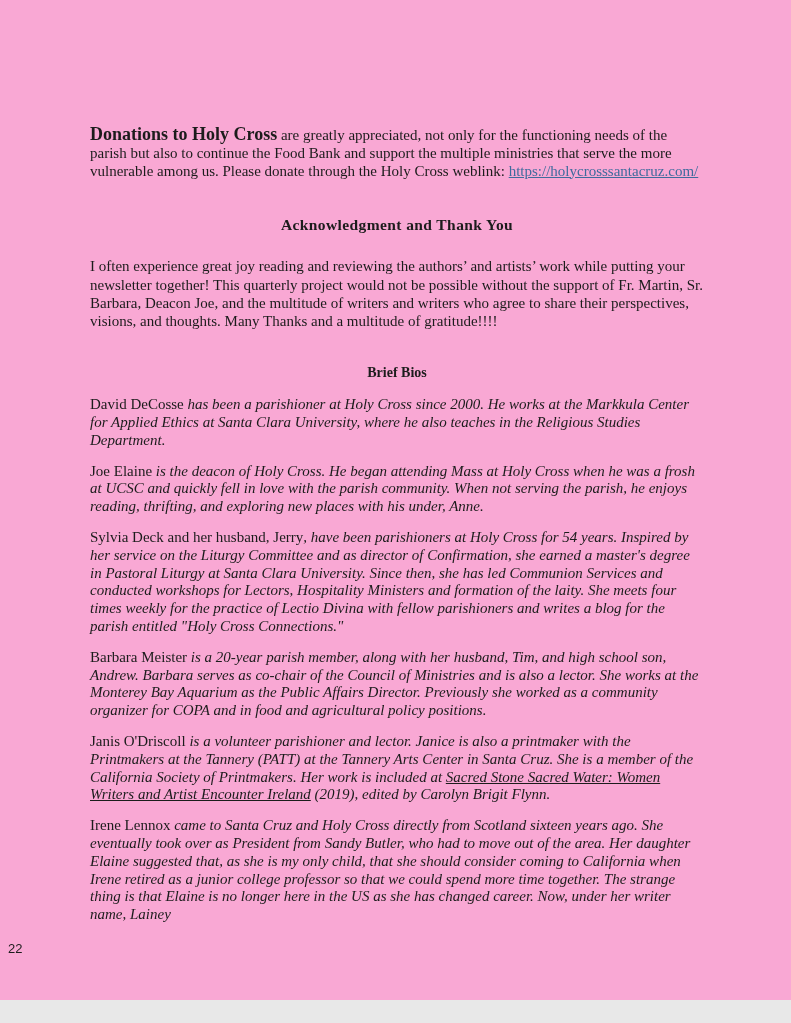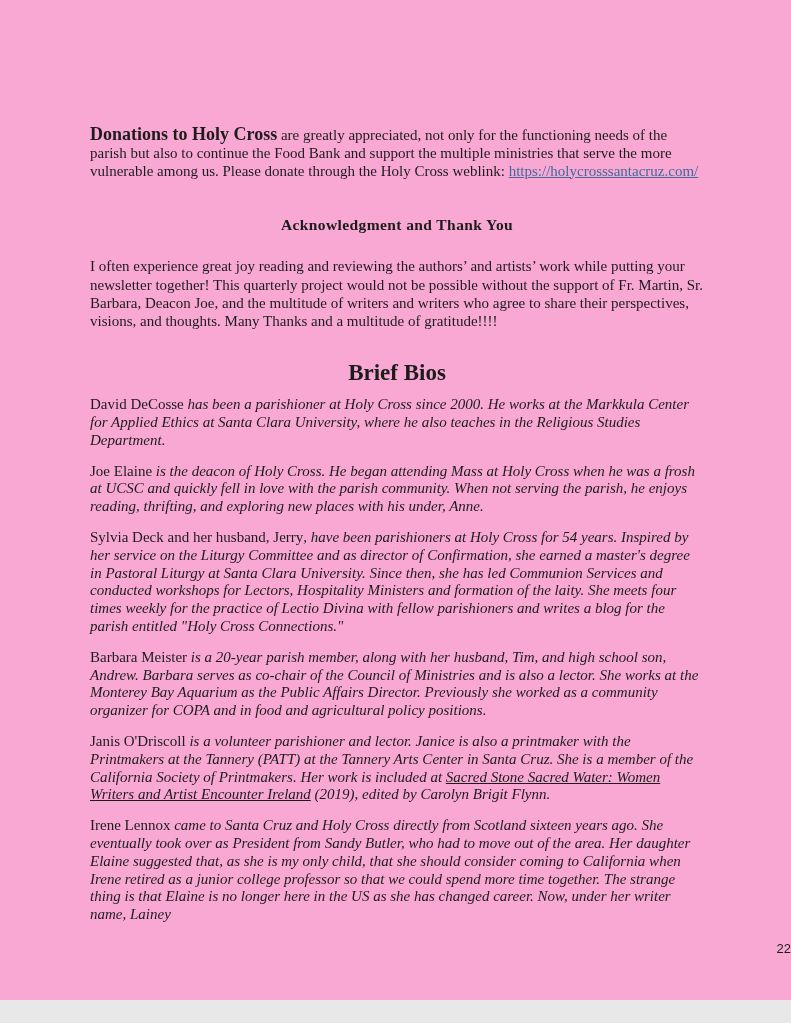--- a/index.html
+++ b/index.html
@@ -47,21 +47,21 @@
     line-height: 18.2px;
   }
   .signature {
     margin: 18px 0 0 0;
     font-size: 15px;
     font-style: italic;
     line-height: 17.8px;
   }
   .bios-heading {
     margin: 33px 0 0 0;
-    font-size: 23px;
+    font-size: 14px;
     font-weight: bold;
     text-align: center;
     line-height: 20px;
   }
   .bio {
     margin: 13px 0 0 0;
     font-size: 15px;
     line-height: 17.8px;
     font-style: italic;
   }
@@ -73,24 +73,24 @@
     font-style: normal;
     font-weight: normal;
   }
   .seg-italic { font-style: italic; }
   .seg-italic-underline {
     font-style: italic;
     text-decoration: underline;
   }
   .footer {
     position: absolute;
-    left: 0;
+    left: 8px;
     right: 0;
     top: 941px;
-    text-align: right;
+    text-align: left;
     font-family: "Liberation Sans", sans-serif;
     font-size: 13px;
     color: #1c1c1c;
   }
 </style>
 </head>
 <body>
 
 <div class="page">
   <div class="content">

